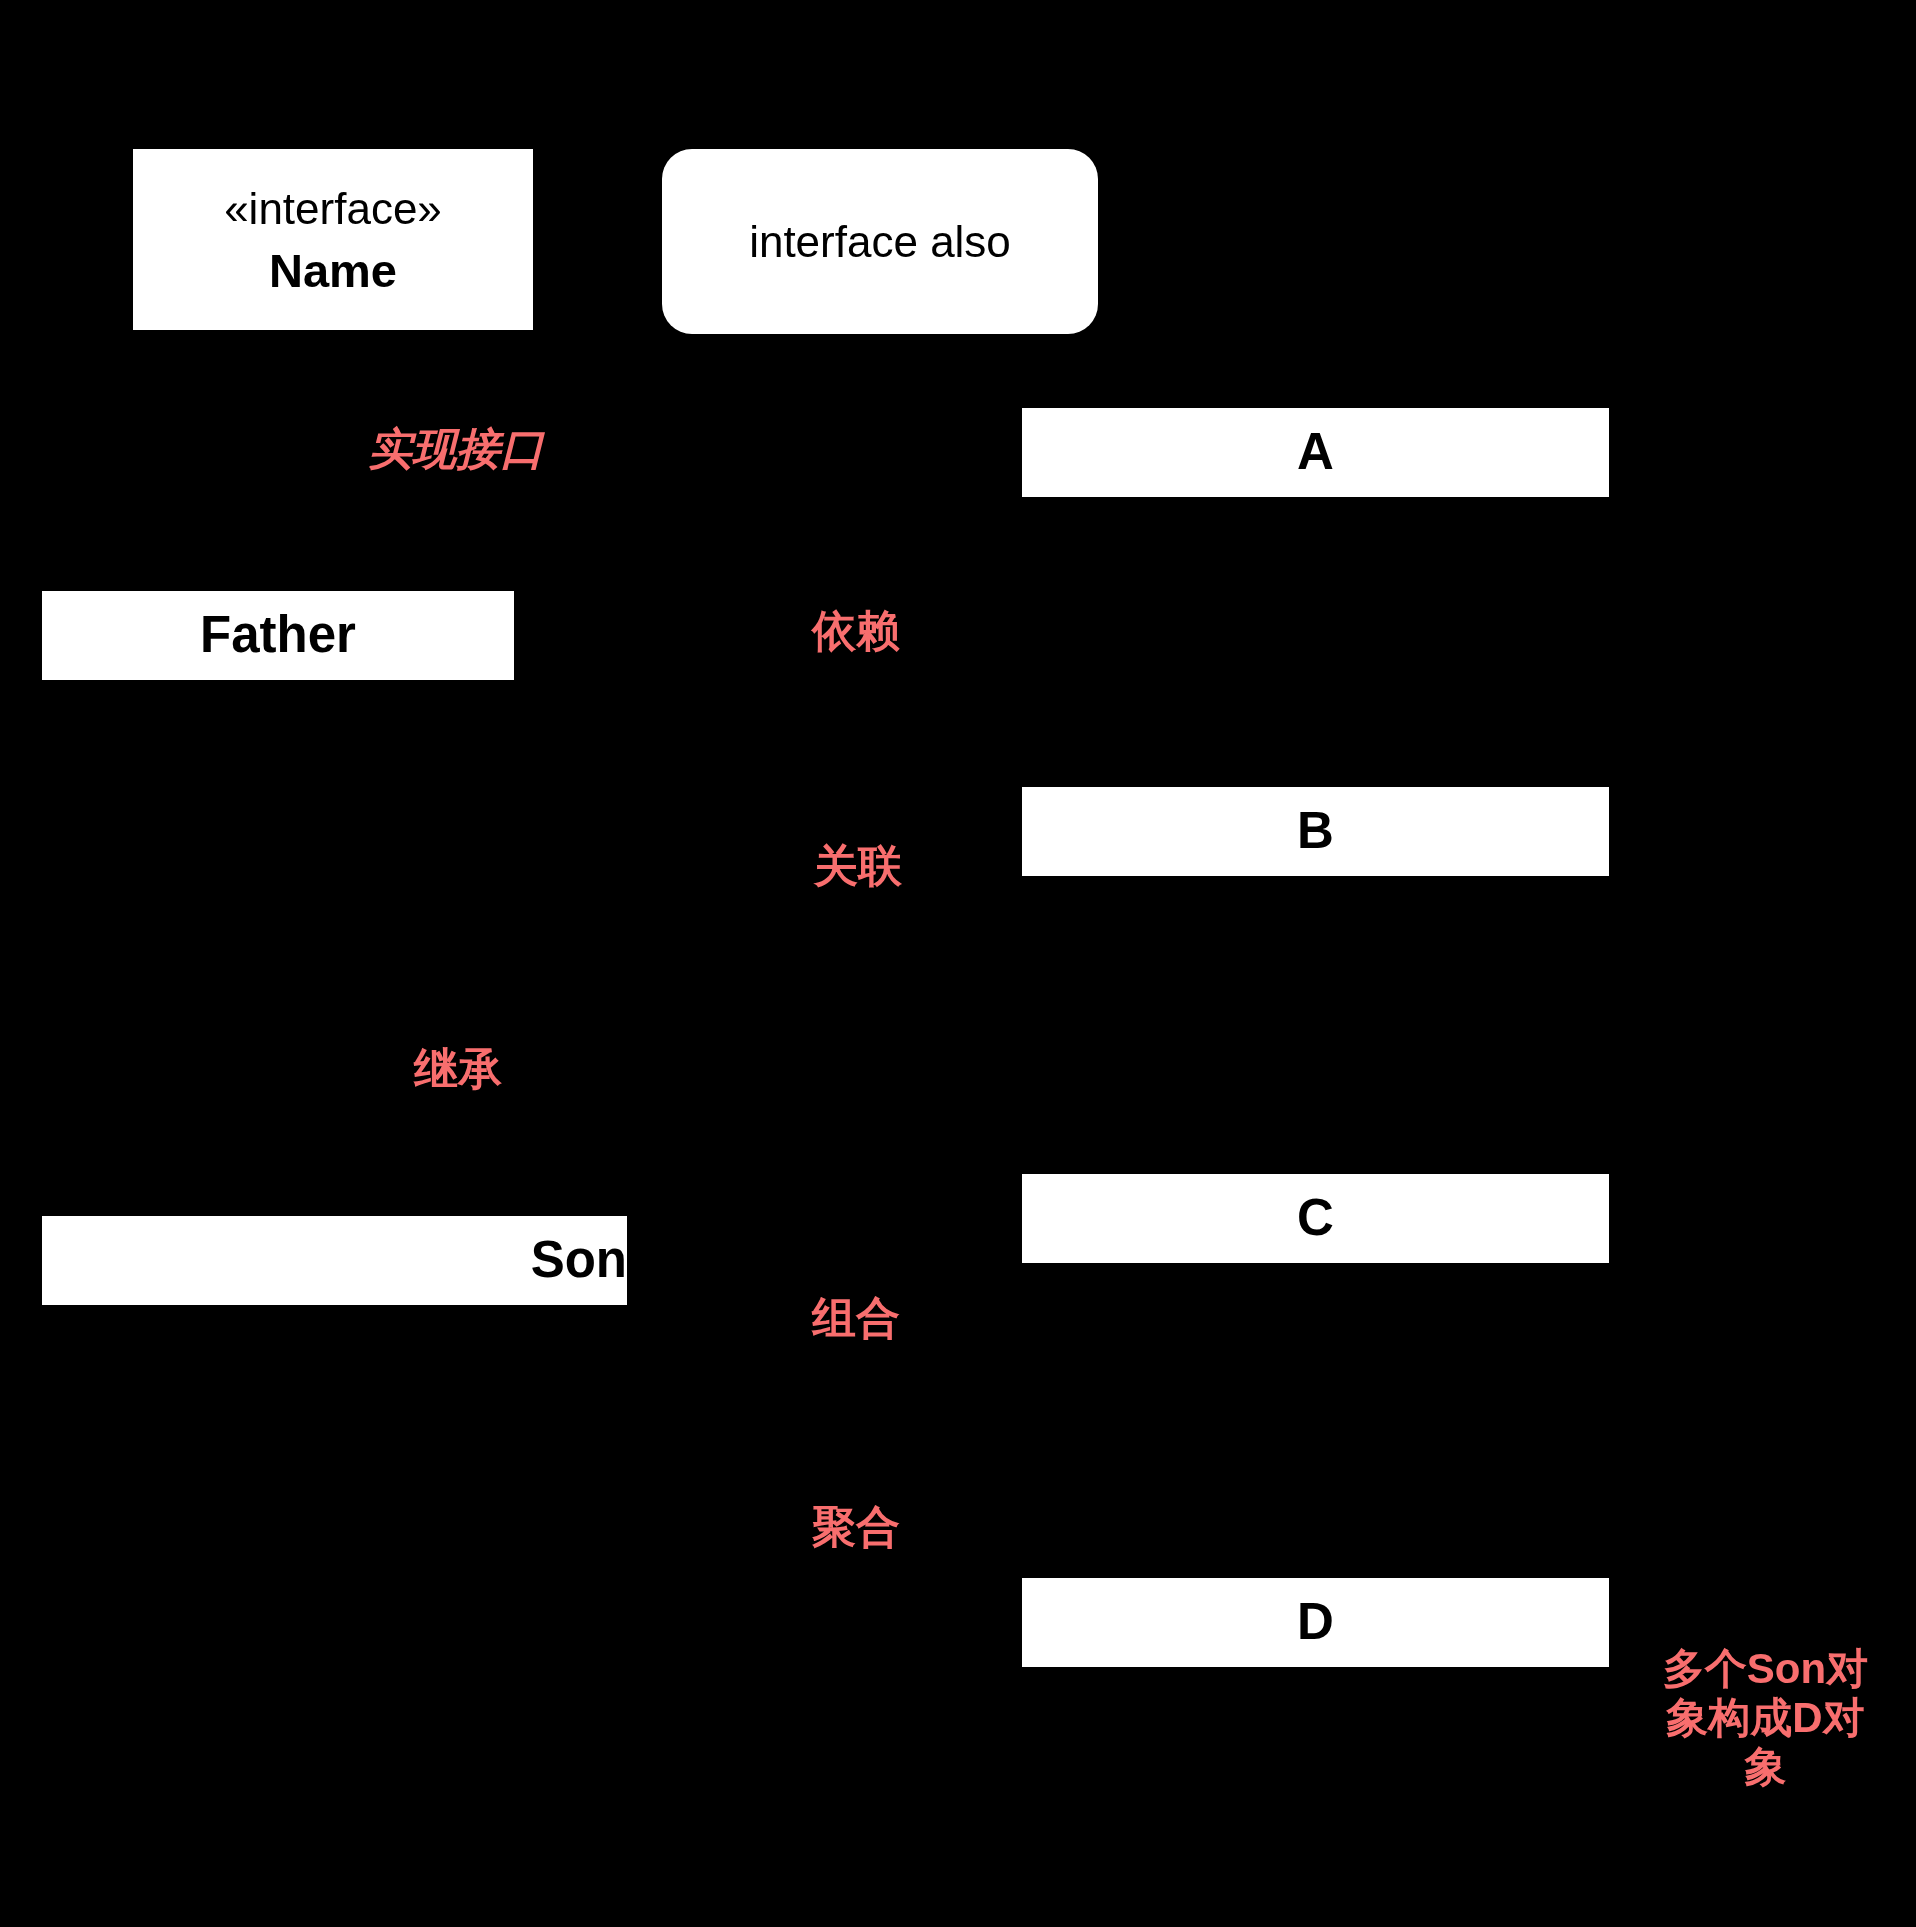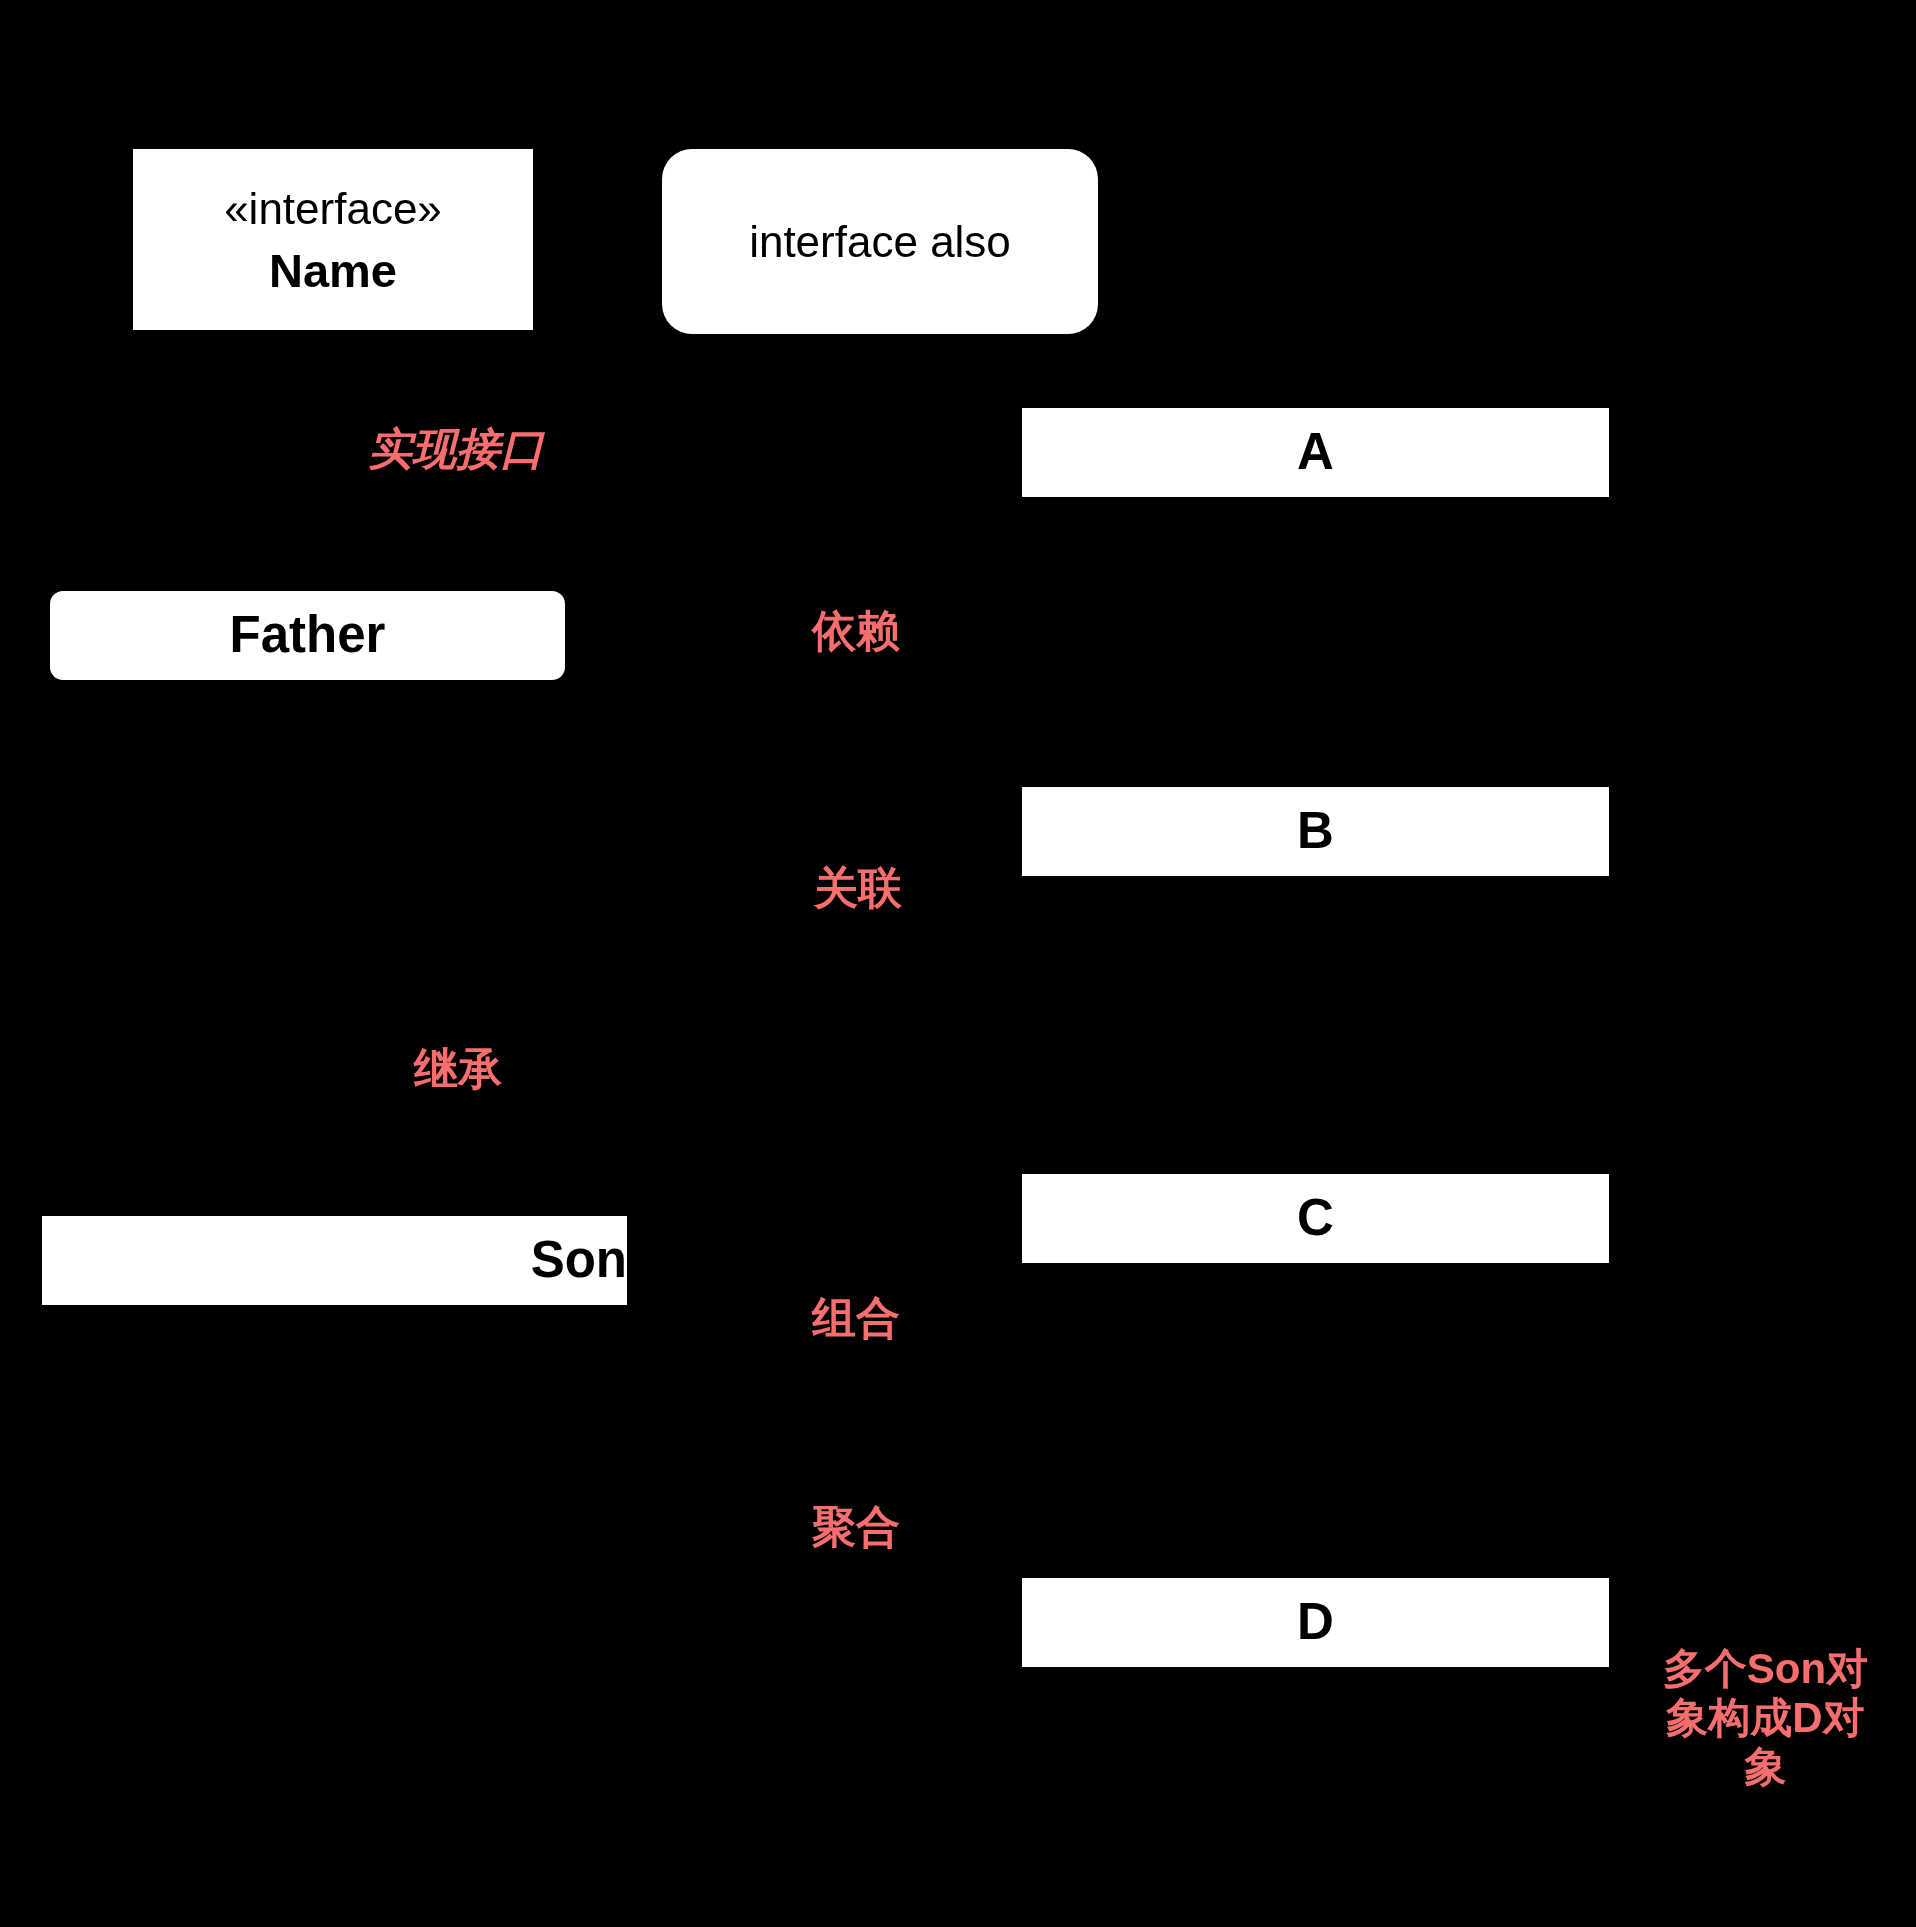--- a/index.html
+++ b/index.html
@@ -44,28 +44,28 @@
     font-size:42px;
     font-weight:bold;
     line-height:49px;
     text-align:center;
     white-space:pre-line;
   }
   
   #interface-node      {left:133px; top:149px; width:400px; height:181px;}
   #interface-also-node {left:662px; top:149px; width:436px; height:185px;border-radius:30px;}
   #node-a      {left:1022px; top:408px;  width:587px; height:89px;}
-  #node-father {left:50px;   top:591px;  width:515px; height:89px;border-radius:13px;}
+  #node-father {left:42px;   top:591px;  width:472px; height:89px;}
   #node-b      {left:1022px; top:787px;  width:587px; height:89px;}
   #node-c      {left:1022px; top:1174px; width:587px; height:89px;}
   #node-son    {left:42px;   top:1216px; width:585px; height:89px;align-items:flex-end;}
   #node-d      {left:1022px; top:1578px; width:587px; height:89px;}
   #label-implement   {left:368px; top:427px;font-style:italic;}
   #label-dependency  {left:812px; top:609px;}
-  #label-association {left:814px; top:866px;}
+  #label-association {left:814px; top:844px;}
   #label-inheritance {left:414px; top:1047px;}
   #label-composition {left:812px; top:1296px;}
   #label-aggregation {left:812px; top:1505px;}
   #composition-note {left:1629px; top:1244px; width:273px;}
   #aggregation-note {left:1629px; top:1644px; width:273px;}
 </style>
 </head>
 <body>
 
 <div id="canvas">

